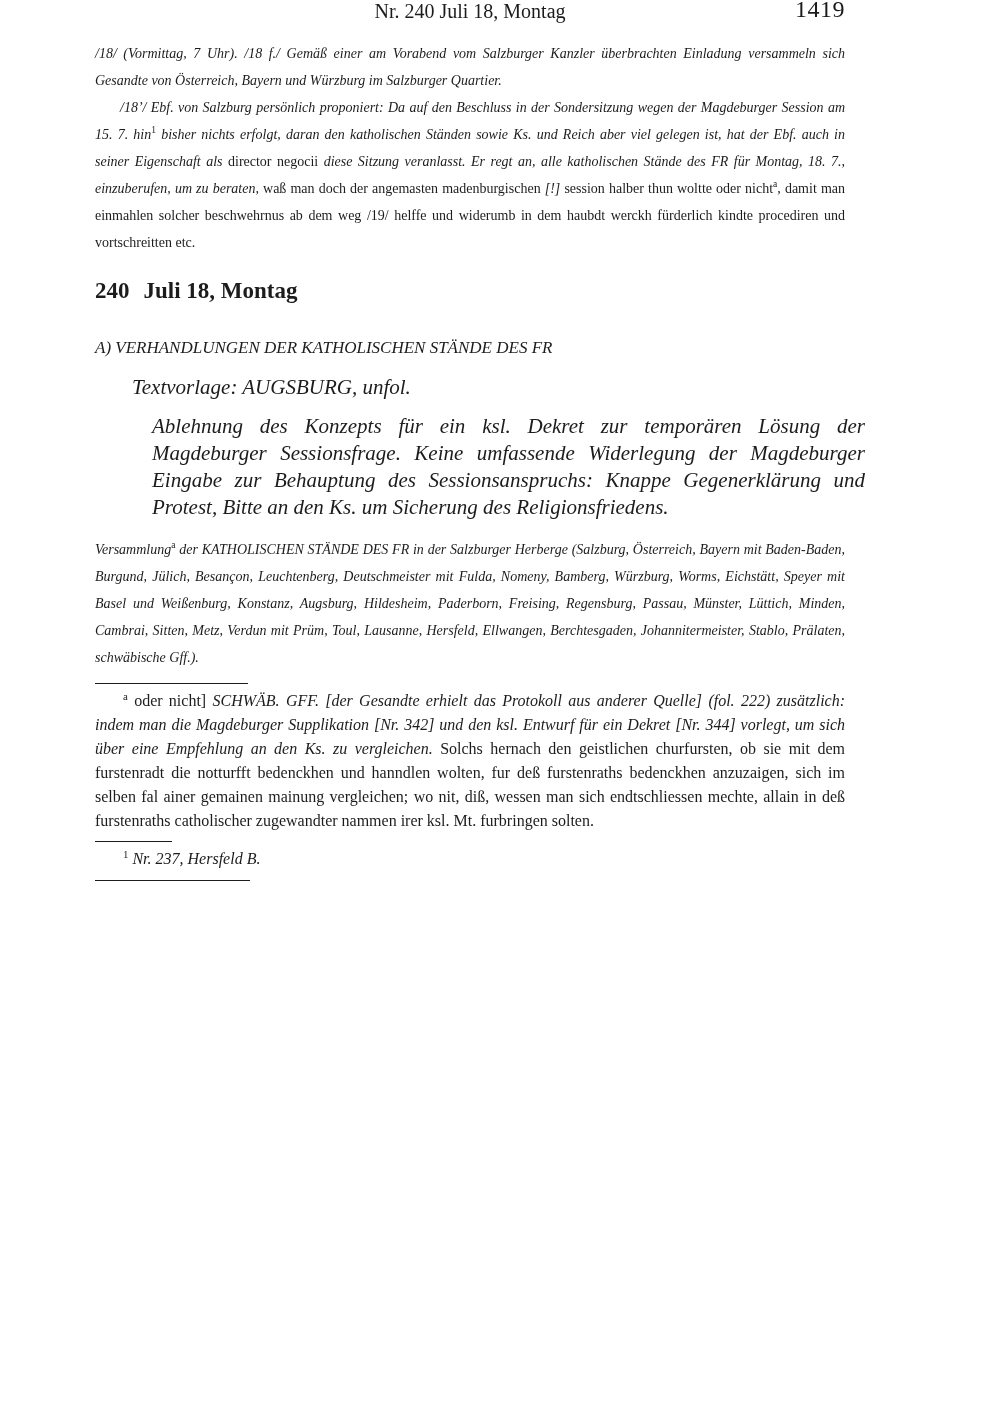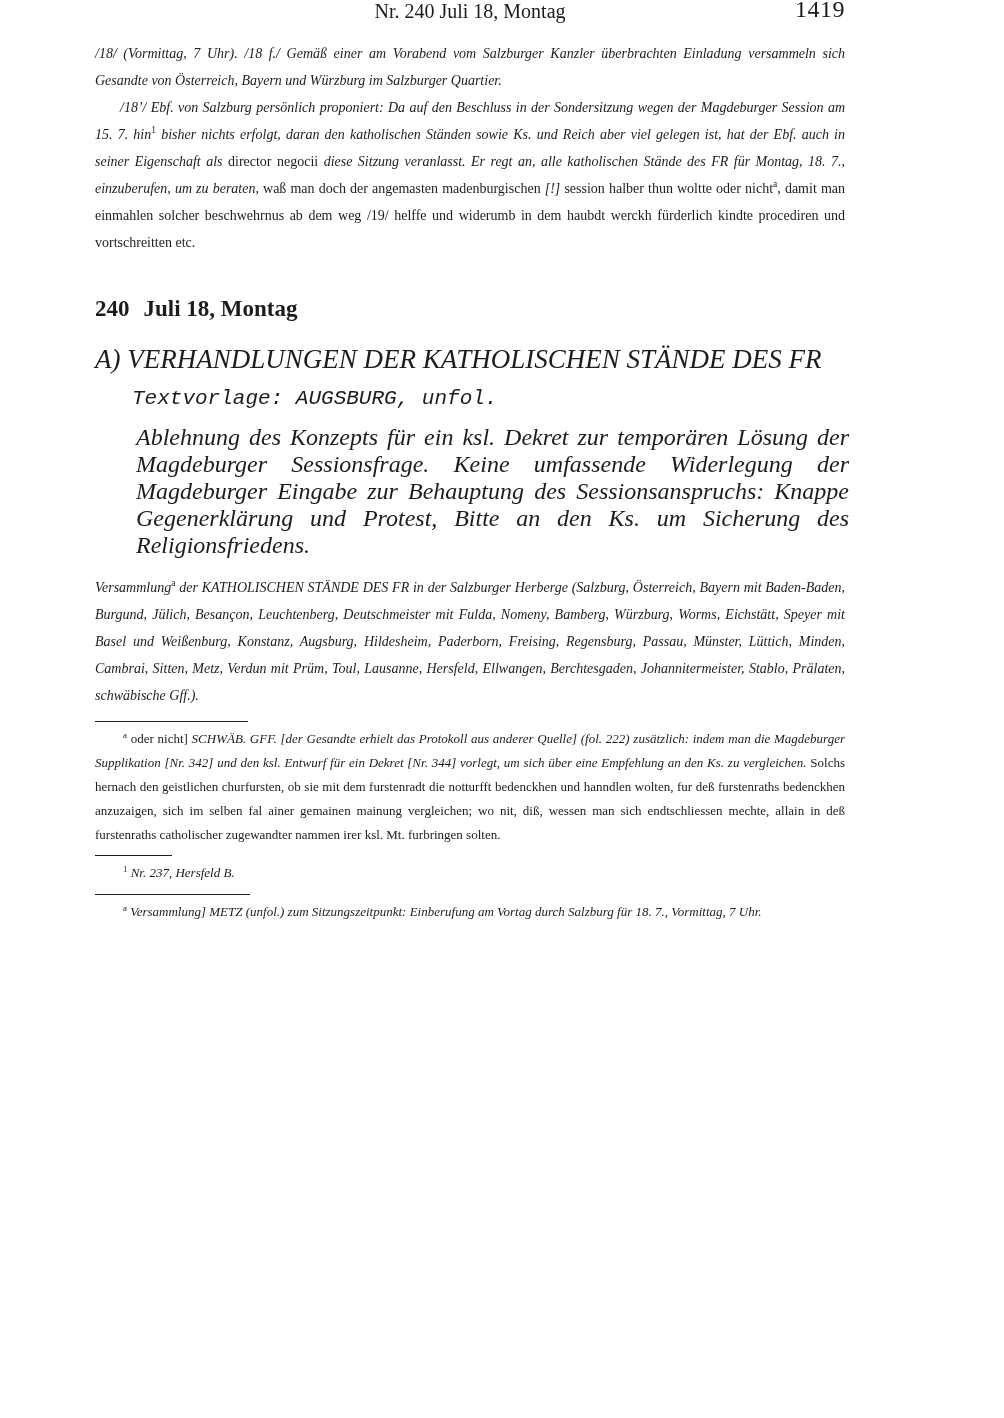--- a/index.html
+++ b/index.html
@@ -49,62 +49,61 @@
   .indent { text-indent: 25px; }
   .run-i { font-style: italic; }
   .run-r { font-style: normal; }
   sup.run-sup {
     font-style: normal;
     font-size: 0.68em;
     line-height: 0;
     vertical-align: super;
   }
   .entry-heading {
-    margin-top: 38px;
+    margin-top: 20px;
     font-size: 23px;
     font-weight: bold;
     line-height: 30px;
   }
   .entry-title { margin-left: 14px; }
   .section-heading {
-    margin-top: 21px;
-    font-size: 27px;
+    margin-top: 28px;
+    font-size: 17px;
     font-style: italic;
     line-height: 28px;
   }
   .textvorlage {
     margin: 12px 0 0 37px;
     font-size: 21px;
     font-style: italic;
     line-height: 27px;
-    font-family: Liberation Mono, monospace;
   }
   .regest {
-    margin: 12px 0 0 41px;
+    margin: 12px 0 0 57px;
     width: 713px;
-    font-size: 24px;
+    font-size: 21px;
     font-style: italic;
     line-height: 27px;
     text-align: justify;
     hyphens: auto;
     -webkit-hyphens: auto;
   }
   .assembly { margin-top: 15px; }
   .fnrule {
     border: none;
     border-top: 1.6px solid #1c1c1c;
     margin: 0;
     height: 0;
   }
   .fnrule-1 { width: 153px; margin-top: 12px; }
   .fnrule-2 { width: 77px;  margin-top: 8px; }
   .fnrule-3 { width: 155px; margin-top: 9px; }
   .footnote {
     margin: 5px 0 0 0;
-    font-size: 13px;
+    font-size: 16px;
     line-height: 24px;
     text-align: justify;
     text-indent: 28px;
     hyphens: auto;
     font-family: Liberation Serif, serif;
     -webkit-hyphens: auto;
   }
 </style>
 </head>
 <body>
@@ -132,16 +131,15 @@
 
     <p class="para assembly"><span class="run run-i">Versammlung</span><sup class="run run-sup">a</sup><span class="run run-i"> der KATHOLISCHEN STÄNDE DES FR in der Salzburger Herberge (Salzburg, Österreich, Bayern mit Baden-Baden, Burgund, Jülich, Besançon, Leuchtenberg, Deutschmeister mit Fulda, Nomeny, Bamberg, Würzburg, Worms, Eichstätt, Speyer mit Basel und Weißenburg, Konstanz, Augsburg, Hildesheim, Paderborn, Freising, Regensburg, Passau, Münster, Lüttich, Minden, Cambrai, Sitten, Metz, Verdun mit Prüm, Toul, Lausanne, Hersfeld, Ellwangen, Berchtesgaden, Johannitermeister, Stablo, Prälaten, schwäbische Gff.).</span></p>
 
     <hr class="fnrule fnrule-1">
     <p class="footnote"><sup class="run run-sup">a</sup><span class="run run-r"> oder nicht] </span><span class="run run-i">SCHWÄB. GFF. [der Gesandte erhielt das Protokoll aus anderer Quelle] (fol. 222) zusätzlich: indem man die Magdeburger Supplikation [Nr. 342] und den ksl. Entwurf für ein Dekret [Nr. 344] vorlegt, um sich über eine Empfehlung an den Ks. zu vergleichen.</span><span class="run run-r"> Solchs hernach den geistlichen churfursten, ob sie mit dem furstenradt die notturfft bedenckhen und hanndlen wolten, fur deß furstenraths bedenckhen anzuzaigen, sich im selben fal ainer gemainen mainung vergleichen; wo nit, diß, wessen man sich endtschliessen mechte, allain in deß furstenraths catholischer zugewandter nammen irer ksl. Mt. furbringen solten.</span></p>
 
     <hr class="fnrule fnrule-2">
     <p class="footnote"><sup class="run run-sup">1</sup><span class="run run-i"> Nr. 237, Hersfeld B.</span></p>
 
     <hr class="fnrule fnrule-3">
-    <p class="footnote"><sup class="run run-sup">a</sup><span class="run run-i"> Versammlung] METZ (unfol.) zum Sitzungszeitpunkt: Einberufung am Vortag durch Salzburg für 18. 7., Vormittag, 7 Uhr.</span></p>
 
   </div>
 </div>
 
 </body></html>

